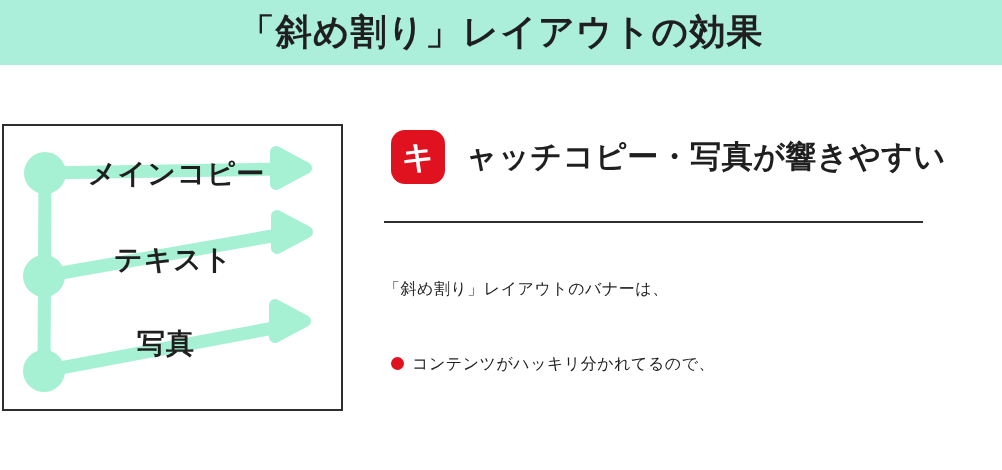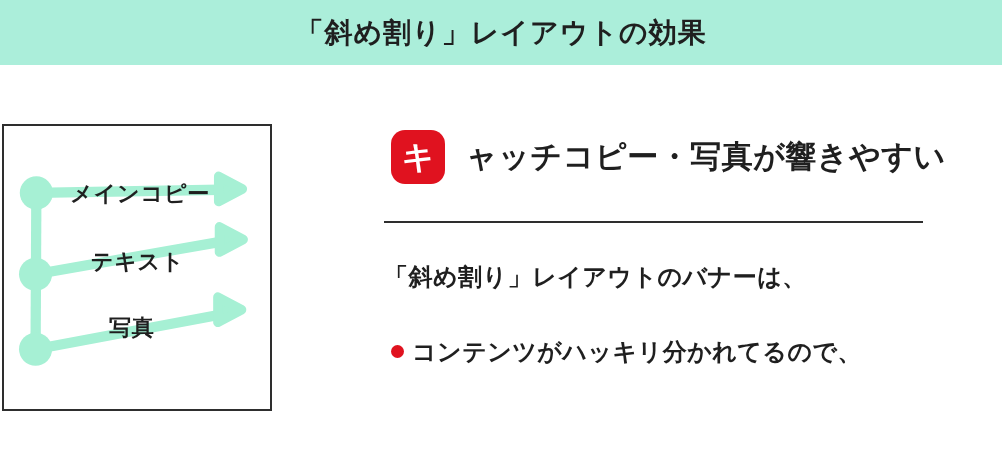--- a/index.html
+++ b/index.html
@@ -21,31 +21,31 @@
     position: absolute;
     left: 0; top: 0;
     width: 100%;
     height: 65px;
     background: var(--header_bg, #abeeda);
     display: flex;
     align-items: center;
     justify-content: center;
   }
   .banner h1 {
-    font-size: 28px;
+    font-size: 36px;
     font-weight: 700;
     letter-spacing: 1px;
     color: var(--ink, #1f1f1f);
   }
 
   
   .diagram-box {
     position: absolute;
     left: 2px; top: 124px;
-    width: 270px; height: 287px;
+    width: 341px; height: 287px;
     border: 2px solid var(--line, #2e2e2e);
     background: #ffffff;
   }
   .diagram-box svg { display: block; width: 100%; height: 100%; }
   .mint-stroke { stroke: var(--mint, #a6f0d4); fill: none; }
   .mint-fill   { fill: var(--mint, #a6f0d4); }
   .mint-head   { fill: var(--mint, #a6f0d4); stroke: var(--mint, #a6f0d4);
                  stroke-width: 12; stroke-linejoin: round; }
   .dlabel {
     font-family: inherit;
@@ -84,24 +84,24 @@
   }
   .divider {
     position: absolute;
     left: 384px; top: 221px;
     width: 539px; height: 0;
     border: none;
     border-top: 2px solid var(--line, #2e2e2e);
   }
   .bodytext {
     position: absolute;
-    left: 384px; top: 258px;
+    left: 384px; top: 270px;
     width: 580px;
-    font-size: 24px;
-    font-weight: 700;
+    font-size: 16px;
+    font-weight: 400;
     letter-spacing: 0.5px;
     line-height: 37px;
     color: var(--ink, #1f1f1f);
   }
   .bullet { display: flex; align-items: flex-start; margin-top: 38px; }
   .dot {
     flex: none;
     width: 13px; height: 13px;
     margin: 12px 8px 0 7px;
     border-radius: 50%;

